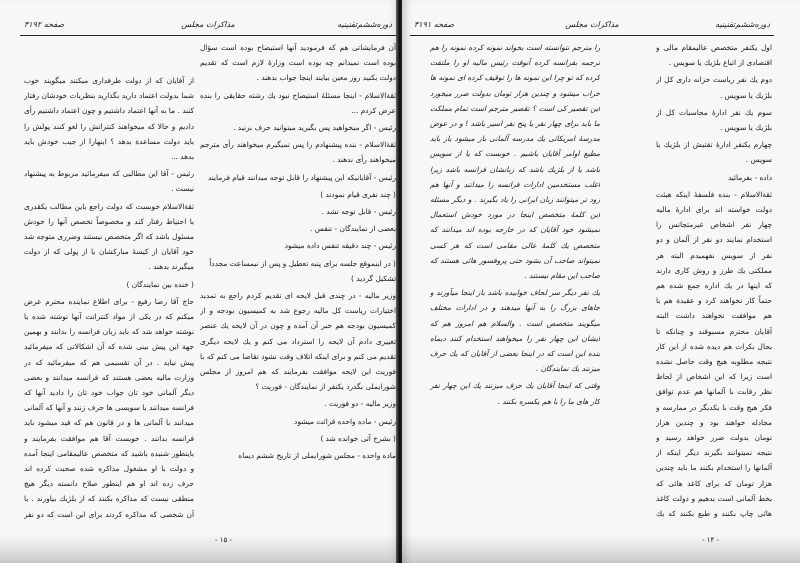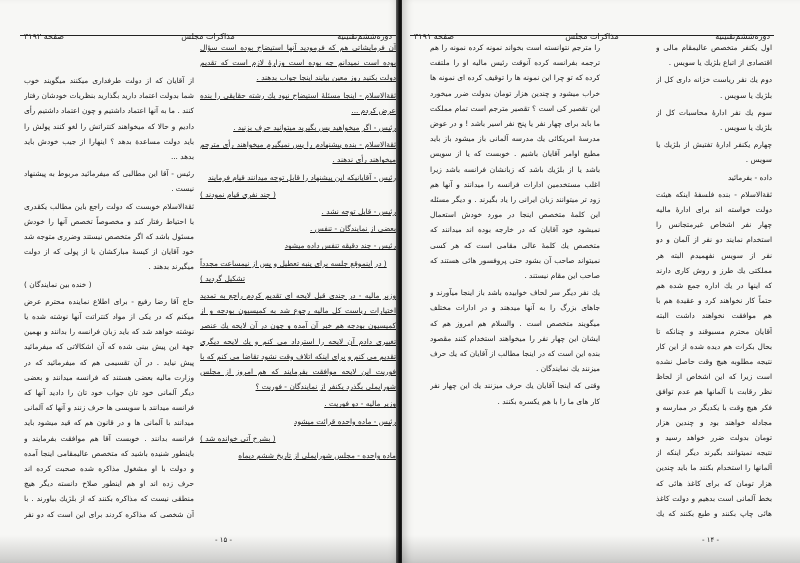--- a/index.html
+++ b/index.html
@@ -6,33 +6,33 @@
   body { width:800px; height:563px; background:#d8d8d8; overflow:hidden; position:relative; font-family:"DejaVu Sans", sans-serif; }
   .spread { position:absolute; left:0; top:0; width:800px; height:563px; background:#f4f4f2; }
   .page { position:absolute; top:0; height:563px; background:#f7f7f5; overflow:hidden; }
   .page.left { left:0; width:400px; box-shadow: inset -8px 0 10px -6px rgba(0,0,0,0.25); }
   .page.right { left:402px; width:398px; box-shadow: inset 8px 0 10px -6px rgba(0,0,0,0.25); }
   .spine { position:absolute; left:396px; top:0; width:8px; height:563px; background:linear-gradient(90deg,#666,#111 40%,#111 60%,#666); }
   .bottom-shade { position:absolute; left:0; bottom:0; width:800px; height:28px; background:linear-gradient(180deg,rgba(0,0,0,0),rgba(0,0,0,0.18)); }
   .header { position:absolute; top:20px; height:14px; font-size:8px; color:#222; direction:rtl; }
   .page.left .header { left:24px; right:8px; }
   .page.right .header { left:12px; right:30px; }
-  .header span { position:absolute; top:12px; white-space:nowrap; }
+  .header span { position:absolute; top:0; white-space:nowrap;font-style:italic; }
   .h-session { right:0; }
   .h-title { left:50%; transform:translateX(-50%); }
   .h-pageno { left:0; }
   .rule { position:absolute; top:35px; height:1px; background:#222; }
   .page.left .rule { left:20px; right:4px; }
   .page.right .rule { left:8px; right:26px; }
   .col { position:absolute; top:40px; bottom:40px; direction:rtl; text-align:justify; font-size:7.4px; line-height:15.2px; color:#1a1a1a; overflow:hidden; }
   .col p { margin:0 0 2px 0; }
-  .col .center { text-align:left; margin:2px 0; }
+  .col .center { text-align:right; margin:2px 0; }
   .page.left .col.c1 { right:206px; left:24px;margin-top:33px; }
-  .page.left .col.c2 { right:4px; left:200px;text-decoration:underline; }
-  .page.right .col.c1 { right:200px; left:28px; }
+  .page.left .col.c2 { right:4px; left:200px; }
+  .page.right .col.c1 { right:200px; left:28px;font-style:italic; }
   .page.right .col.c2 { right:28px; left:206px;margin-left:48px; }
   .footer { position:absolute; top:536px; font-size:7px; color:#222; direction:rtl; white-space:nowrap; }
   .page.left .f-no { left:215px; }
   .page.right .f-no { left:300px; }
 </style>
 </head>
 <body>
 
 <div class="spread">
 
@@ -85,21 +85,21 @@
     <div class="col c2">
         <p class="">اول یکنفر متخصص عالیمقام مالی و اقتصادی از اتباع بلژیك یا سویس .</p>
         <p class="">دوم یك نفر ریاست خزانه داری کل از بلژیك یا سویس .</p>
         <p class="">سوم یك نفر ادارهٔ محاسبات کل از بلژیك یا سویس .</p>
         <p class="">چهارم یکنفر ادارهٔ تفتیش از بلژیك یا سویس .</p>
         <p class="">داده - بفرمائید</p>
         <p class="">ثقةالاسلام - بنده فلسفهٔ اینکه هیئت دولت خواسته اند برای ادارهٔ مالیه چهار نفر اشخاص غیرمتجانس را استخدام نمایند دو نفر از آلمان و دو نفر از سویس نفهمیدم البته هر مملکتی یك طرز و روش کاری دارند که اینها در یك اداره جمع شده هم حتماً کار نخواهند کرد و عقیدة هم با هم موافقت نخواهند داشت البته آقایان محترم مسبوقند و چنانکه تا بحال بکرات هم دیده شده از این کار نتیجه مطلوبه هیچ وقت حاصل نشده است زیرا که این اشخاص از لحاظ نظر رقابت با آلمانها هم عدم توافق فکر هیچ وقت با یکدیگر در ممارسه و مجادله خواهند بود و چندین هزار تومان بدولت ضرر خواهد رسید و نتیجه نمیتوانند بگیرند دیگر اینکه از آلمانها را استخدام بکنند ما باید چندین هزار تومان که برای کاغذ هائی که بخط آلمانی است بدهیم و دولت کاغذ هائی چاپ بکنند و طبع بکنند که یك طرف آنها آلمانی باشد و یك طرف ایرانی و از طرف دیگر این بیچاره مستخدمین دولت تکلیفشان معلوم نیست منتظرین خدمت اکثرشان و اغلبشان فرانسه میدانند و آلمانی نمیدانند و برعکس باز یك فوج مترجمین اینجا حاضر خواهند کرد و تکلیفی معلوم نخواهد بود مثل اینکه یکنفر رئیس مالیه از یکی از ولایات نوشته بود برگی که اینجا نمونه پنبه خراب شده است و مالیات نداده من آنرا توقیف کرده ام نمونه</p>
       </div>
     <div class="col c1">
         <p class="">را مترجم نتوانسته است بخواند نمونه کرده نمونه را هم ترجمه بفرانسه کرده آنوقت رئیس مالیه او را ملتفت کرده که تو چرا این نمونه ها را توقیف کرده ای نمونه ها خراب میشود و چندین هزار تومان بدولت ضرر میخورد این تقصیر کی است ؟ تقصیر مترجم است تمام مملکت ما باید برای چهار نفر یا پنج نفر اسیر باشد ! و در عوض مدرسهٔ امریکائی یك مدرسه آلمانی باز میشود باز باید مطیع اوامر آقایان باشیم . خوبست که یا از سویس باشد یا از بلژیك باشد که زبانشان فرانسه باشد زیرا اغلب مستخدمین ادارات فرانسه را میدانند و آنها هم زود تر میتوانند زبان ایرانی را یاد بگیرند . و دیگر مسئله این کلمهٔ متخصص اینجا در مورد خودش استعمال نمیشود خود آقایان که در خارجه بوده اند میدانند که متخصص یك کلمهٔ عالی مقامی است که هر کسی نمیتواند صاحب آن بشود حتی پروفسور هائی هستند که صاحب این مقام نیستند .</p>
-        <p class="">یك نفر دیگر سر لحاف خوابیده باشد باز اینجا میآورند و جاهای بزرگ را به آنها میدهند و در ادارات مختلف میگویند متخصص است . والسلام هم امروز هم که ایشان این چهار نفر را میخواهند استخدام کنند مقصود بنده این است که در اینجا مطالب از آقایان که یك حرف میزنند یك نمایندگان .</p>
+        <p class="">یك نفر دیگر سر لحاف خوابیده باشد باز اینجا میآورند و جاهای بزرگ را به آنها میدهند و در ادارات مختلف میگویند متخصص است . والسلام هم امروز هم که ایشان این چهار نفر را میخواهند استخدام کنند دیماه بنده این است که در اینجا بعضی از آقایان که یك حرف میزنند یك نمایندگان .</p>
         <p class="">وقتی که اینجا آقایان یك حرف میزنند یك این چهار نفر کار های ما را با هم یکسره بکنند .</p>
       </div>
 
     <div class="footer f-no">- ۱۴ -</div>
   </div>
 
   <div class="bottom-shade"></div>
 </div>
 
 </body></html>

